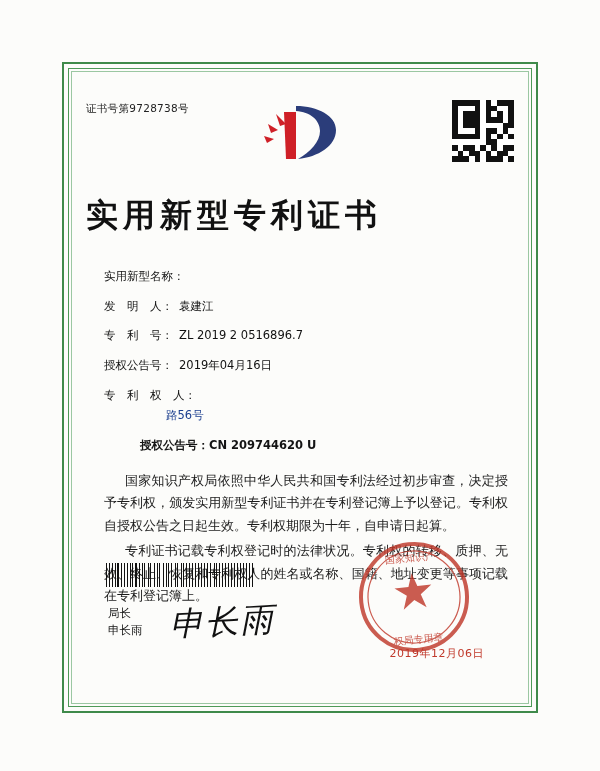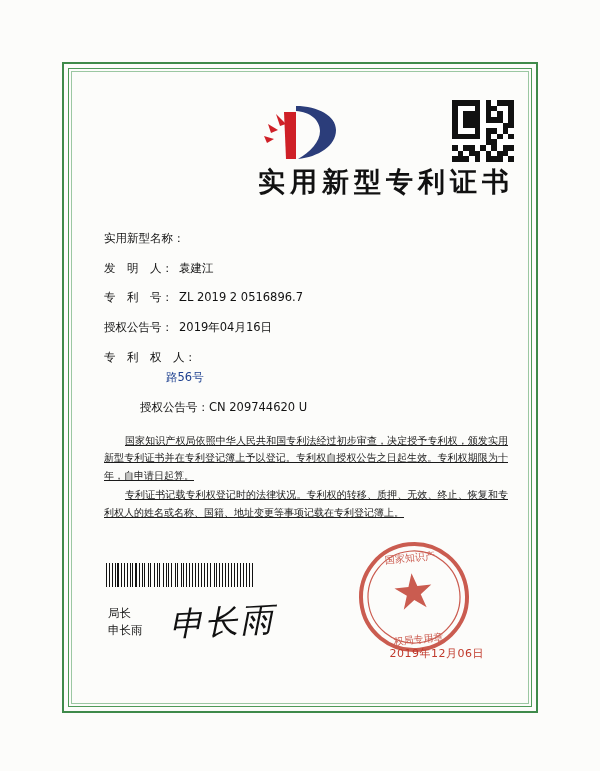--- a/index.html
+++ b/index.html
@@ -98,24 +98,24 @@
     position: absolute;
     left: 50%;
     transform: translateX(-50%);
     top: 16px;
     width: 120px;
     height: 62px;
   }
   .emblem svg { display: block; }
 
   .doc-title {
-    text-align: right;
+    text-align: left;
     font-family: "DejaVu Serif", "Liberation Serif", serif;
     font-weight: bold;
-    font-size: 27px;
+    font-size: 32px;
     letter-spacing: 5px;
     color: #111;
     margin-top: 78px;
   }
 
   .fields {
     margin-top: 30px;
     padding-left: 18px;
     font-size: 11.5px;
     line-height: 1.45;
@@ -143,32 +143,31 @@
     margin-top: -9px;
     margin-bottom: 13px;
     font-size: 11.5px;
     color: #1c3f8f;
   }
   .row-two {
     display: flex;
     margin-bottom: 13px;
     font-size: 11.5px;
   }
-  .row-two .cell2 { margin-left: 36px; }
+  .row-two .cell2 { margin-left: 36px; font-weight: bold; }
 
   .para {
     margin-top: 16px;
     padding-left: 18px;
     padding-right: 6px;
-    font-size: 10px;
+    font-size: 13px;
     line-height: 1.75;
     text-align: justify;
     color: #1b1b1b;
     text-indent: 21px;
-    text-decoration: underline;
   }
   .para + .para { margin-top: 2px; }
 
   
   .barcode {
     position: absolute;
     left: 20px;
     bottom: 104px;
     width: 148px;
     height: 24px;
@@ -246,20 +245,21 @@
   <div class="frame-outer"></div>
   <div class="frame-inner"></div>
   <div class="frame-hair"></div>
   <div class="corner tl"></div>
   <div class="corner tr"></div>
   <div class="corner bl"></div>
   <div class="corner br"></div>
 
   <div class="content">
 
+    <div class="cert-no">证书号第9728738号</div>
 
     <div class="emblem">
       <svg width="120" height="62" viewBox="0 0 120 62" xmlns="http://www.w3.org/2000/svg">
         <path d="M56 4 C78 4 96 14 96 28 C96 44 78 55 58 57 C70 50 80 40 80 29 C80 18 70 10 56 9 Z" fill="#2b3d7a"></path>
         <path d="M44 10 L56 10 L56 57 L46 57 Z" fill="#cf2027"></path>
         <path d="M36 12 L46 22 L40 24 Z" fill="#cf2027"></path>
         <path d="M28 22 L38 28 L31 31 Z" fill="#cf2027"></path>
         <path d="M24 34 L34 37 L27 41 Z" fill="#cf2027"></path>
       </svg>
     </div>

